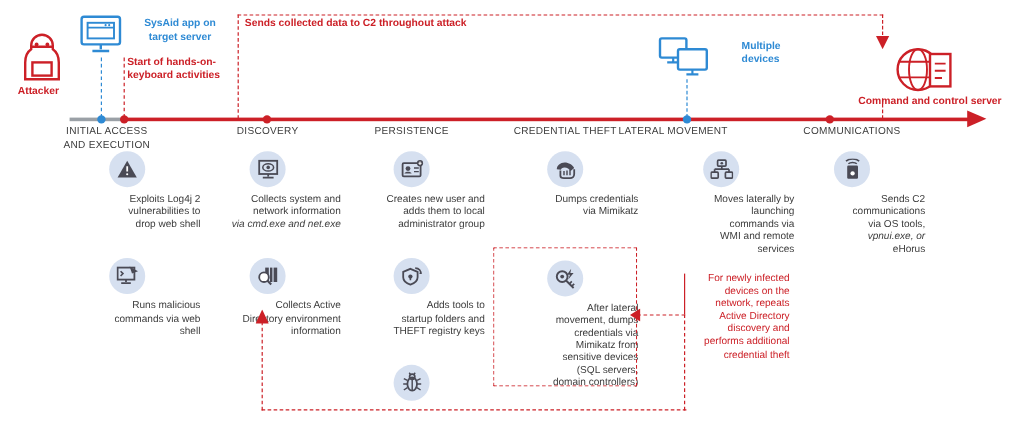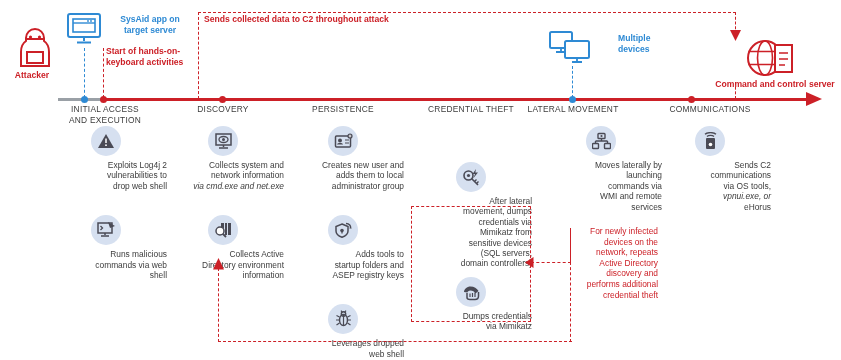--- a/index.html
+++ b/index.html
@@ -178,34 +178,34 @@
   <div class="axis-grey"></div>
   <div class="axis-red"></div>
   <div class="axis-head"></div>
 
   <div class="dot blue" style="left:81px;"></div>
   <div class="dot red" style="left:100px;"></div>
   <div class="dot red" style="left:219px;"></div>
   <div class="dot blue" style="left:569px;"></div>
   <div class="dot red" style="left:688px;"></div>
 
-  <div class="stage-label" style="left:40px;">
+  <div class="stage-label" style="left:24px;">
     <span>INITIAL ACCESS</span><br>
     <span>AND EXECUTION</span>
   </div>
   <div class="stage-label" style="left:158px;">
     <span>DISCOVERY</span>
   </div>
   <div class="stage-label" style="left:278px;">
     <span>PERSISTENCE</span>
   </div>
   <div class="stage-label" style="left:406px;">
     <span>CREDENTIAL THEFT</span>
   </div>
-  <div class="stage-label" style="left:508px;">
+  <div class="stage-label" style="left:496px;">
     <span>LATERAL MOVEMENT</span>
   </div>
   <div class="stage-label" style="left:645px;">
     <span>COMMUNICATIONS</span>
   </div>
 
   <div class="col" style="left:41px;">
     <div class="card">
       <div class="icon-circle">
         <svg width="18" height="18" viewBox="0 0 18 18">
@@ -295,75 +295,71 @@
           <path d="M8 3 L14 5.5 L14 10 C14 13 11 15.2 8 16.2 C5 15.2 2 13 2 10 L2 5.5 Z" fill="none" stroke="#4a4a55" stroke-width="1.5"></path>
           <circle cx="8" cy="9.5" r="1.8" fill="#4a4a55"></circle>
           <path d="M8 9.5 L8 12.5" stroke="#4a4a55" stroke-width="1.3"></path>
           <path d="M12 2.5 C15.5 2.5 17 5 16.5 7" fill="none" stroke="#4a4a55" stroke-width="1.4"></path>
           <path d="M17.6 7.4 L15.4 7.4 L16.6 5.2 Z" fill="#4a4a55"></path>
         </svg>
       </div>
       <div class="card-text">
         <span>Adds tools to</span><br>
         <span>startup folders and</span><br>
-        <span>ASEP registry keys</span>
+        <span>THEFT registry keys</span>
       </div>
     </div>
     <div class="card" style="margin-top:24px;">
       <div class="icon-circle">
         <svg width="17" height="18" viewBox="0 0 17 18">
           <ellipse cx="8.5" cy="10" rx="4" ry="5.5" fill="none" stroke="#4a4a55" stroke-width="1.5"></ellipse>
           <path d="M8.5 5 L8.5 15" stroke="#4a4a55" stroke-width="1.2"></path>
           <circle cx="8.5" cy="4" r="2.2" fill="none" stroke="#4a4a55" stroke-width="1.4"></circle>
           <path d="M7.2 2.2 L6 0.6 M9.8 2.2 L11 0.6" stroke="#4a4a55" stroke-width="1.2"></path>
           <path d="M4.5 7 L1.5 5.5 M4.5 10 L1 10 M4.5 13 L1.5 15
                    M12.5 7 L15.5 5.5 M12.5 10 L16 10 M12.5 13 L15.5 15" stroke="#4a4a55" stroke-width="1.2"></path>
         </svg>
       </div>
-      <div class="card-text">
-        <span>Leverages dropped</span><br>
-        <span>web shell</span>
-      </div>
     </div>
   </div>
 
   <div class="col" style="left:406px;">
+    <div class="card">
+      <div class="icon-circle">
+        <svg width="19" height="18" viewBox="0 0 19 18">
+          <path d="M2 9 C2 6 5 3.5 8.5 3.5 C12 3.5 15 5.5 16.5 8 L13.5 10.5
+                   C12.5 8.8 10.5 7.5 8.5 7.5 C6.5 7.5 5.5 8.5 5.5 9.5 Z" fill="#4a4a55"></path>
+          <path d="M5 10 L5 14.5 C5 15.8 6.2 16.5 8 16.5 L13 16.5 C15 16.5 16.5 15 16.5 13 L16.5 9" fill="none" stroke="#4a4a55" stroke-width="1.5"></path>
+          <path d="M8 10.5 L8 14 M10.5 10 L10.5 14 M13 9.5 L13 14" stroke="#4a4a55" stroke-width="1.2"></path>
+        </svg>
+      </div>
+      <div class="card-text">
+        <span>Dumps credentials</span><br>
+        <span>via Mimikatz</span>
+      </div>
+    </div>
+
     <div class="card" style="margin-top:36px;">
       <div class="icon-circle">
         <svg width="19" height="18" viewBox="0 0 19 18">
           <circle cx="6.5" cy="7.5" r="4.5" fill="none" stroke="#4a4a55" stroke-width="1.6"></circle>
           <circle cx="6.5" cy="7.5" r="1.6" fill="#4a4a55"></circle>
           <path d="M9.5 10.5 L16 17" stroke="#4a4a55" stroke-width="1.6"></path>
           <path d="M12.5 13.5 L14.5 11.5 M14.5 15.5 L16.5 13.5" stroke="#4a4a55" stroke-width="1.4"></path>
           <path d="M14 1 L10.5 6 L13 6 L11.5 10 L16 4.5 L13.3 4.5 Z" fill="#4a4a55"></path>
         </svg>
       </div>
       <div class="card-text">
         <span>After lateral</span><br>
         <span>movement, dumps</span><br>
         <span>credentials via</span><br>
         <span>Mimikatz from</span><br>
         <span>sensitive devices</span><br>
         <span>(SQL servers,</span><br>
         <span>domain controllers)</span>
-      </div>
-    </div>
-
-    <div class="card">
-      <div class="icon-circle">
-        <svg width="19" height="18" viewBox="0 0 19 18">
-          <path d="M2 9 C2 6 5 3.5 8.5 3.5 C12 3.5 15 5.5 16.5 8 L13.5 10.5
-                   C12.5 8.8 10.5 7.5 8.5 7.5 C6.5 7.5 5.5 8.5 5.5 9.5 Z" fill="#4a4a55"></path>
-          <path d="M5 10 L5 14.5 C5 15.8 6.2 16.5 8 16.5 L13 16.5 C15 16.5 16.5 15 16.5 13 L16.5 9" fill="none" stroke="#4a4a55" stroke-width="1.5"></path>
-          <path d="M8 10.5 L8 14 M10.5 10 L10.5 14 M13 9.5 L13 14" stroke="#4a4a55" stroke-width="1.2"></path>
-        </svg>
-      </div>
-      <div class="card-text">
-        <span>Dumps credentials</span><br>
-        <span>via Mimikatz</span>
       </div>
     </div>
   </div>
 
   <div class="dashbox" style="left:411px; top:206px; width:120px; height:116px;"></div>
 
   <div class="col" style="left:536px;">
     <div class="card">
       <div class="icon-circle">
         <svg width="19" height="18" viewBox="0 0 19 18">

